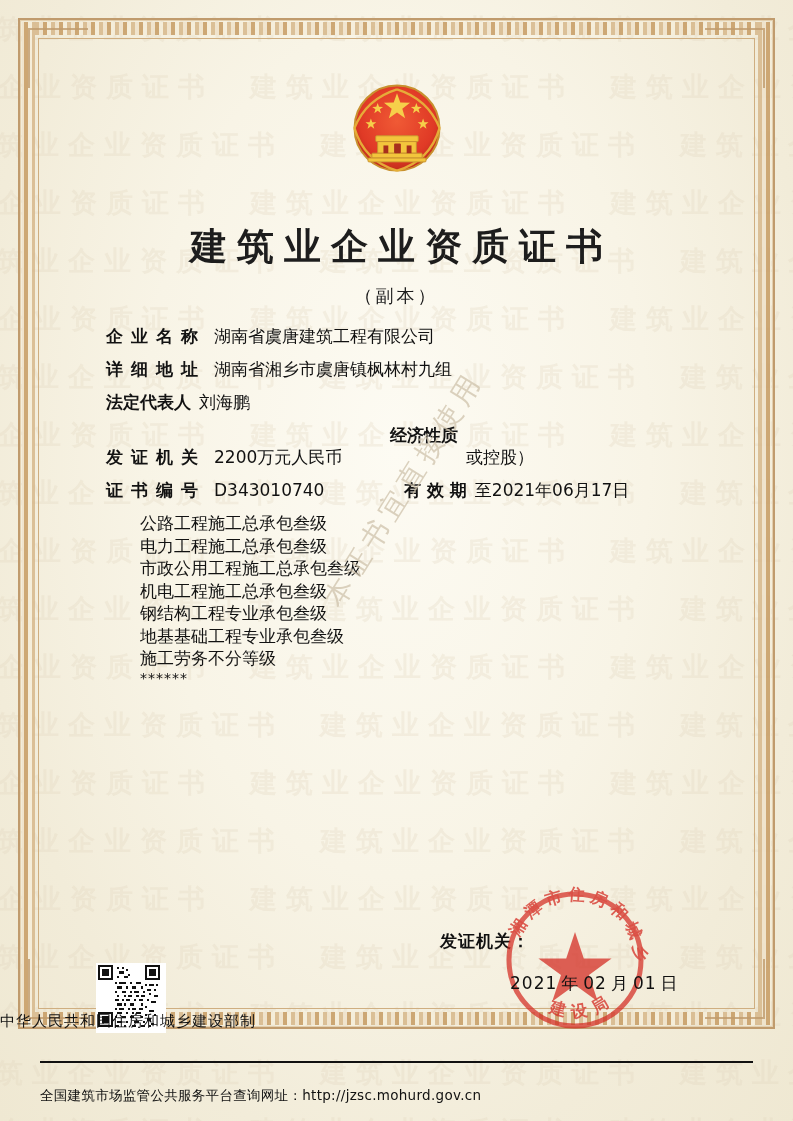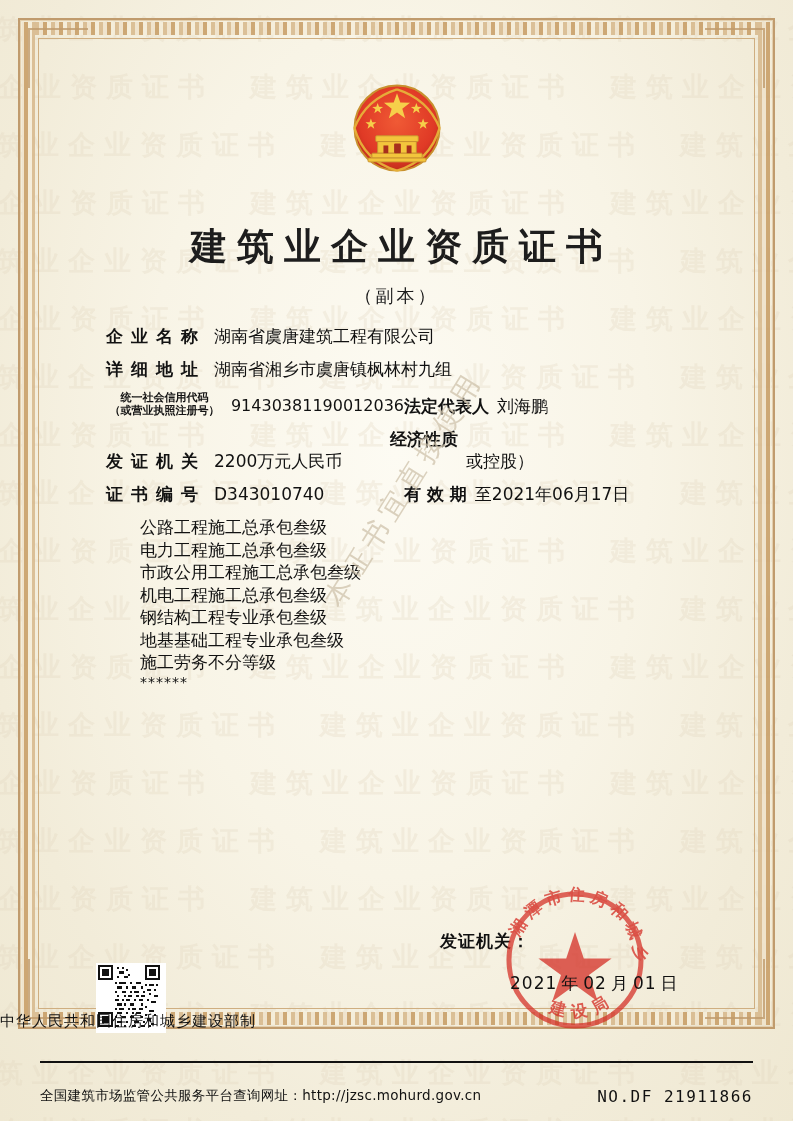--- a/index.html
+++ b/index.html
@@ -366,27 +366,20 @@
       <span class="lbl sp8">企业名称</span>
       <span class="val">湖南省虞唐建筑工程有限公司</span>
     </div>
 
     <div class="row">
       <span class="lbl sp8">详细地址</span>
       <span class="val">湖南省湘乡市虞唐镇枫林村九组</span>
     </div>
 
     <div class="row row-2col" style="align-items:flex-end;">
-      <div class="col-left">
-        <span class="stack-label">
-          <span class="lbl small2">统一社会信用代码</span>
-          <span class="lbl small2">（或营业执照注册号）</span>
-        </span>
-        <span class="val small">91430381190012036</span>
-      </div>
       <div class="col-right" style="align-items:flex-end;">
         <span class="lbl">法定代表人</span>
         <span class="val">刘海鹏</span>
       </div>
     </div>
 
     <div class="row row-2col">
       <div class="col-left">
         <span class="lbl sp8">发证机关</span>
         <span class="val">2200万元人民币</span>
@@ -539,16 +532,15 @@
   </div>
 
   <div class="date-line">
     <span>2021</span><span class="d">年</span><span>02</span><span class="d">月</span><span>01</span><span class="d">日</span>
   </div>
 
   <div class="ministry">中华人民共和国住房和城乡建设部制</div>
 
   <div class="footer">
     <div class="footer-left">全国建筑市场监管公共服务平台查询网址：http://jzsc.mohurd.gov.cn</div>
-    <div class="footer-right">NO.DF 21911866</div>
   </div>
 
 </div>
 
 </body></html>

